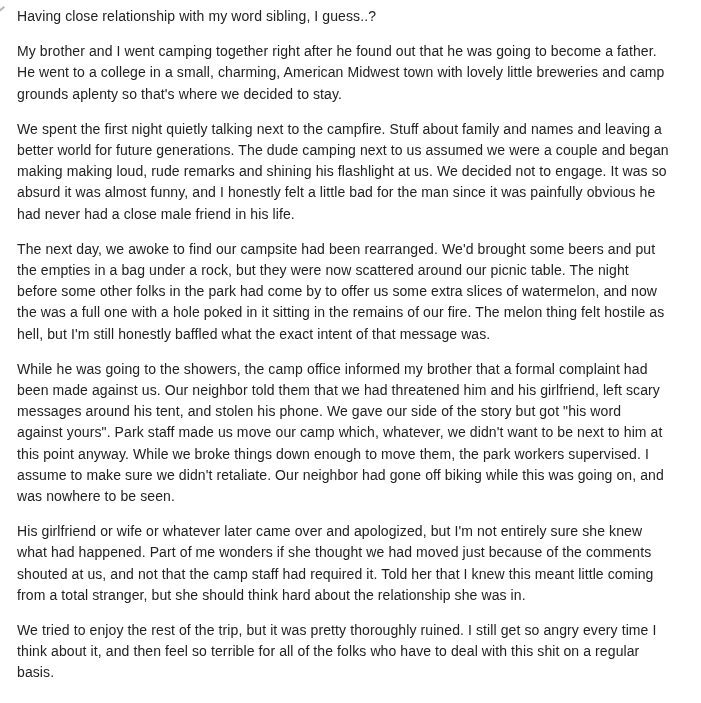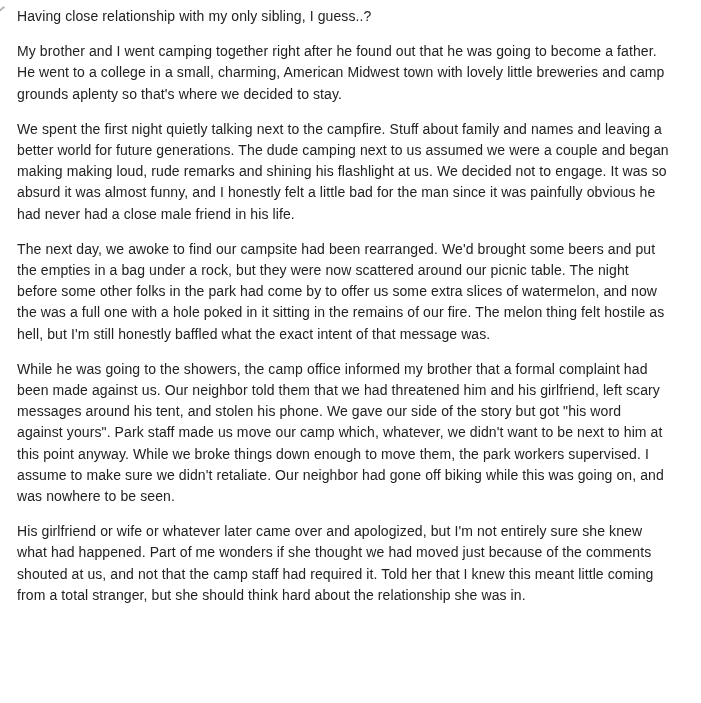--- a/index.html
+++ b/index.html
@@ -36,21 +36,22 @@
     background: #9a9a9a;
     transform: rotate(-40deg);
     opacity: 0.7;
   }
 </style>
 </head>
 <body>
 
 <div class="post-body">
   <span class="edge-fragment"></span>
-  <p class="para">Having close relationship with my only sibling, I guess..?</p>
+  <p class="para">Having close relationship with my word sibling, I guess..?</p>
   <div>
       <p class="para">My brother and I went camping together right after he found out that he was going to become a father. He went to a college in a small, charming, American Midwest town with lovely little breweries and camp grounds aplenty so that's where we decided to stay.</p>
       <p class="para">We spent the first night quietly talking next to the campfire. Stuff about family and names and leaving a better world for future generations. The dude camping next to us assumed we were a couple and began making making loud, rude remarks and shining his flashlight at us. We decided not to engage. It was so absurd it was almost funny, and I honestly felt a little bad for the man since it was painfully obvious he had never had a close male friend in his life.</p>
       <p class="para">The next day, we awoke to find our campsite had been rearranged. We'd brought some beers and put the empties in a bag under a rock, but they were now scattered around our picnic table. The night before some other folks in the park had come by to offer us some extra slices of watermelon, and now the was a full one with a hole poked in it sitting in the remains of our fire. The melon thing felt hostile as hell, but I'm still honestly baffled what the exact intent of that message was.</p>
       <p class="para">While he was going to the showers, the camp office informed my brother that a formal complaint had been made against us. Our neighbor told them that we had threatened him and his girlfriend, left scary messages around his tent, and stolen his phone. We gave our side of the story but got "his word against yours". Park staff made us move our camp which, whatever, we didn't want to be next to him at this point anyway. While we broke things down enough to move them, the park workers supervised. I assume to make sure we didn't retaliate. Our neighbor had gone off biking while this was going on, and was nowhere to be seen.</p>
       <p class="para">His girlfriend or wife or whatever later came over and apologized, but I'm not entirely sure she knew what had happened. Part of me wonders if she thought we had moved just because of the comments shouted at us, and not that the camp staff had required it. Told her that I knew this meant little coming from a total stranger, but she should think hard about the relationship she was in.</p>
+      <p class="para">We tried to enjoy the rest of the trip, but it was pretty thoroughly ruined. I still get so angry every time I think about it, and then feel so terrible for all of the folks who have to deal with this shit on a regular basis.</p>
     </div>
 </div>
 
 </body></html>

